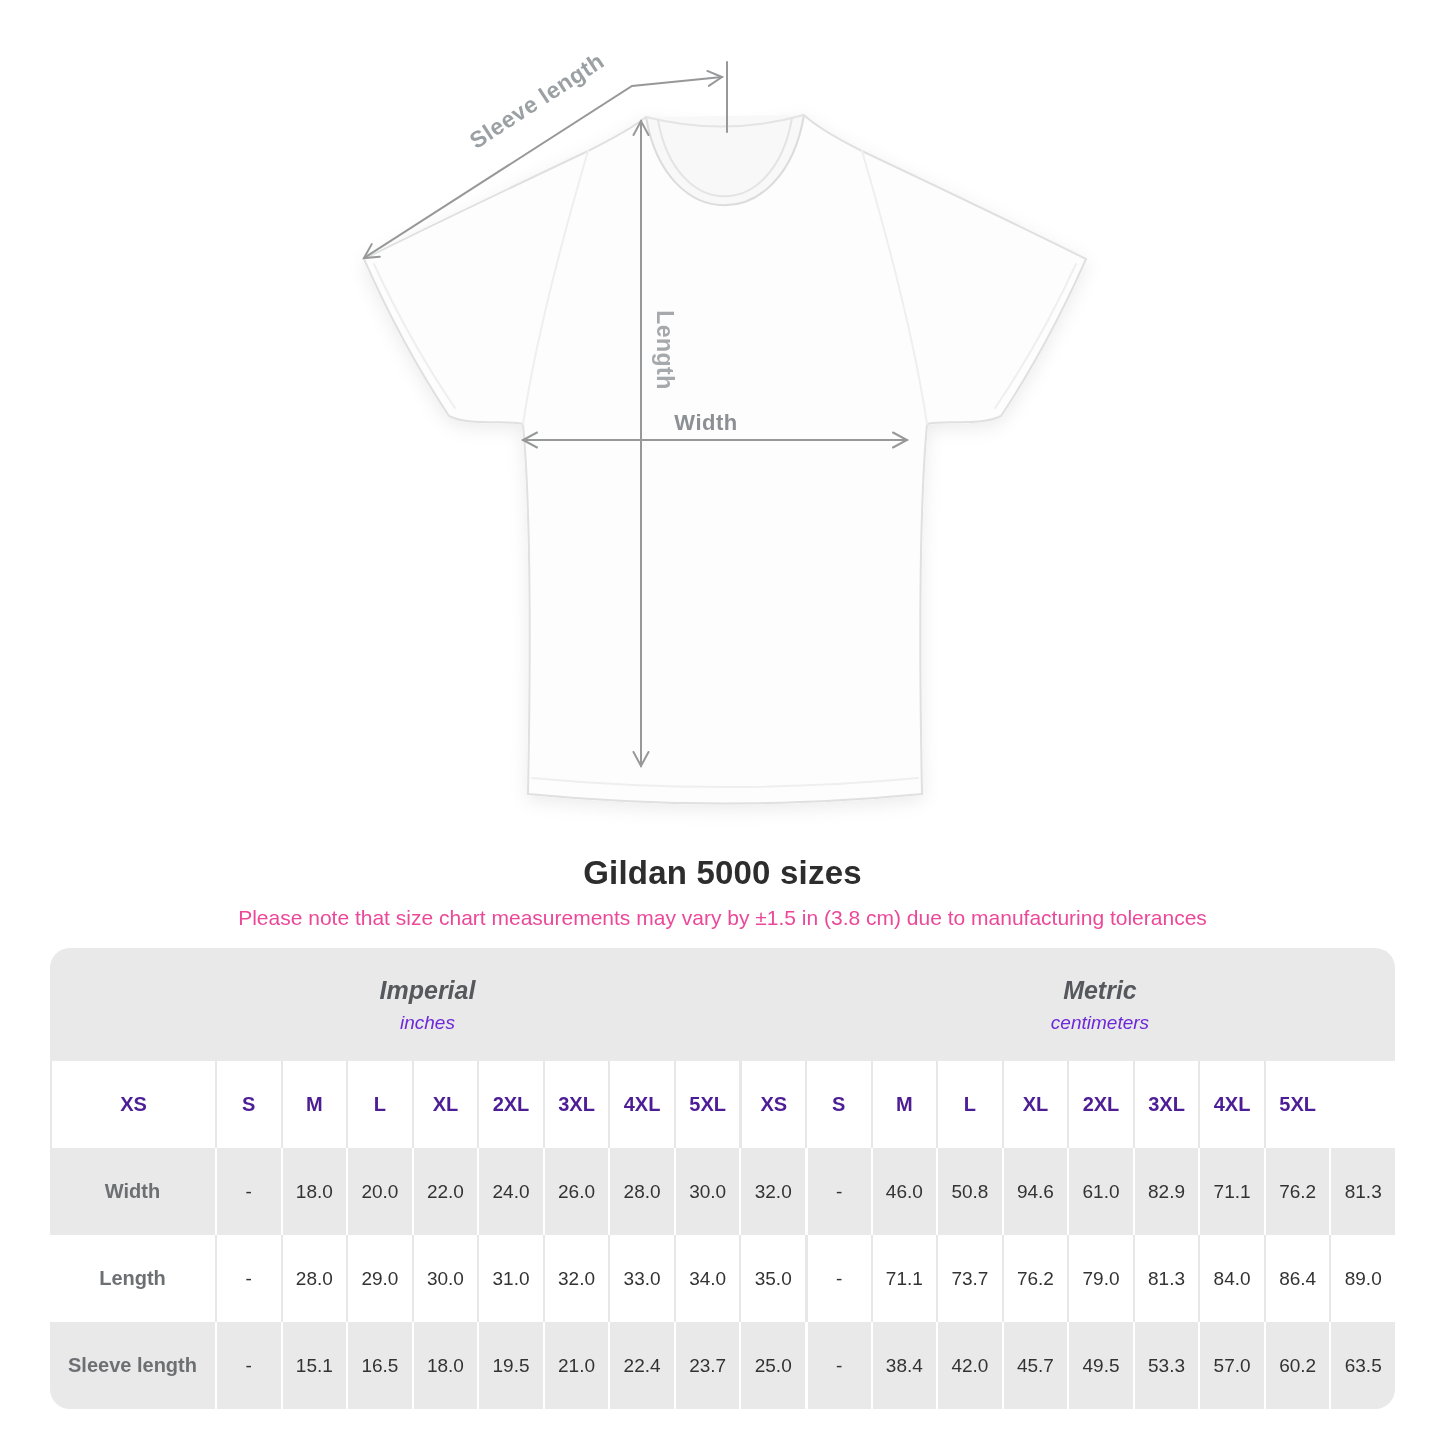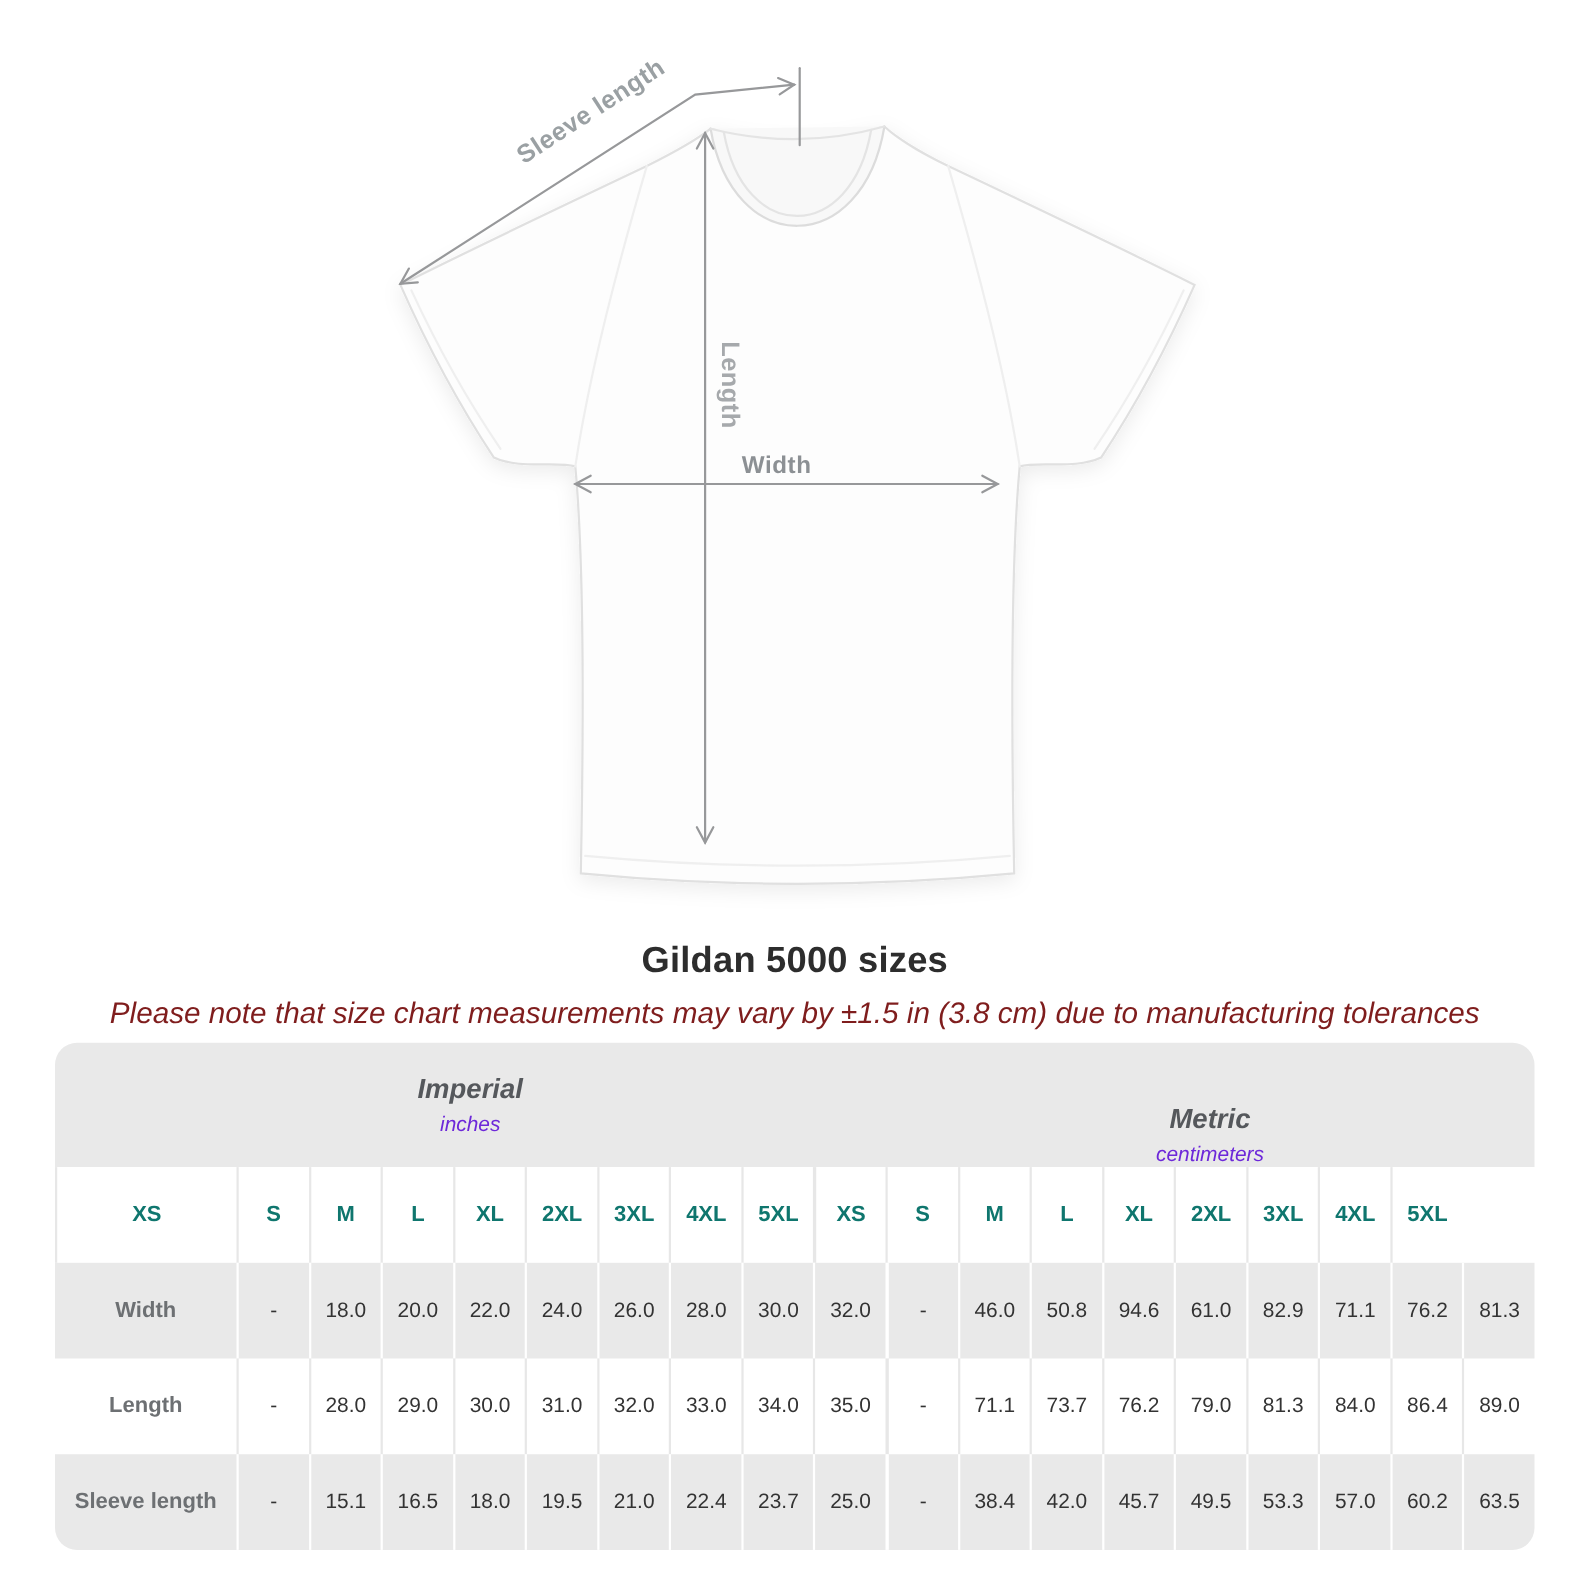--- a/index.html
+++ b/index.html
@@ -16,41 +16,41 @@
   .dlabel.sleeve { left:537px; top:101px; transform:translate(-50%,-50%) rotate(-33deg);
                    font-size:23px; color:#9aa0a3; letter-spacing:.5px; }
   .dlabel.length { left:664px; top:350px; transform:translate(-50%,-50%) rotate(90deg);
                    font-size:23px; color:#a6a9ac; letter-spacing:.5px; }
   .dlabel.width  { left:706px; top:423px; transform:translate(-50%,-50%);
                    font-size:22px; color:#8c9094; letter-spacing:.5px; }
 
   
   .titleblock { position:absolute; left:0; top:854px; width:1445px; text-align:center; }
   .titleblock h1 { font-size:33px; font-weight:bold; color:#2d2d2d; letter-spacing:.2px; }
-  .titleblock .note { margin-top:14px; font-size:27px; font-style:italic; color:#7f1d1d; }
+  .titleblock .note { margin-top:14px; font-size:21px; color:#ec4899; }
 
   
   .size-table { position:absolute; left:50px; top:948px; width:1345px; }
 
   .band { display:flex; background:#e9e9e9; border-radius:20px 20px 0 0; height:113px; }
   .band-half { display:flex; flex-direction:column; align-items:center; justify-content:center; }
   .band-half.imperial { width:56.13%; }
-  .band-half.metric   { width:43.87%;justify-content:flex-end; }
+  .band-half.metric   { width:43.87%; }
   .band-title { font-size:25px; font-weight:bold; font-style:italic; color:#55585c; }
   .band-sub   { margin-top:7px; font-size:19px; font-style:italic; color:#6d28d9; }
 
   .trow { display:grid; grid-template-columns:165px repeat(18, 1fr); height:87px; }
   .trow.gray { background:#e9e9e9; }
   .trow:last-child { border-radius:0 0 20px 20px; }
 
   .rlabel, .cell { display:flex; align-items:center; justify-content:center; }
   .rlabel { font-size:20px; font-weight:bold; color:#6d7073; }
   .cell   { font-size:19px; color:#333333; border-left:2px solid #e7e7e7; }
   .trow.gray .cell { border-left-color:#ffffff; }
-  .cell.hcell { font-size:20px; font-weight:bold; color:#0f766e; }
+  .cell.hcell { font-size:20px; font-weight:bold; color:#4c1d95; }
   .cell.group-start { border-left-width:3px; }
 </style>
 </head>
 <body>
 
 <div class="diagram">
   <svg width="1445" height="835" viewBox="0 0 1445 835">
     <defs>
       <marker id="ah-end" markerUnits="userSpaceOnUse" markerWidth="36" markerHeight="36" refX="0" refY="0" orient="auto" overflow="visible">
         <path d="M -14 -7.5 L 0 0 L -14 7.5" fill="none" stroke="#97989a" stroke-width="2" stroke-linecap="round"></path>

